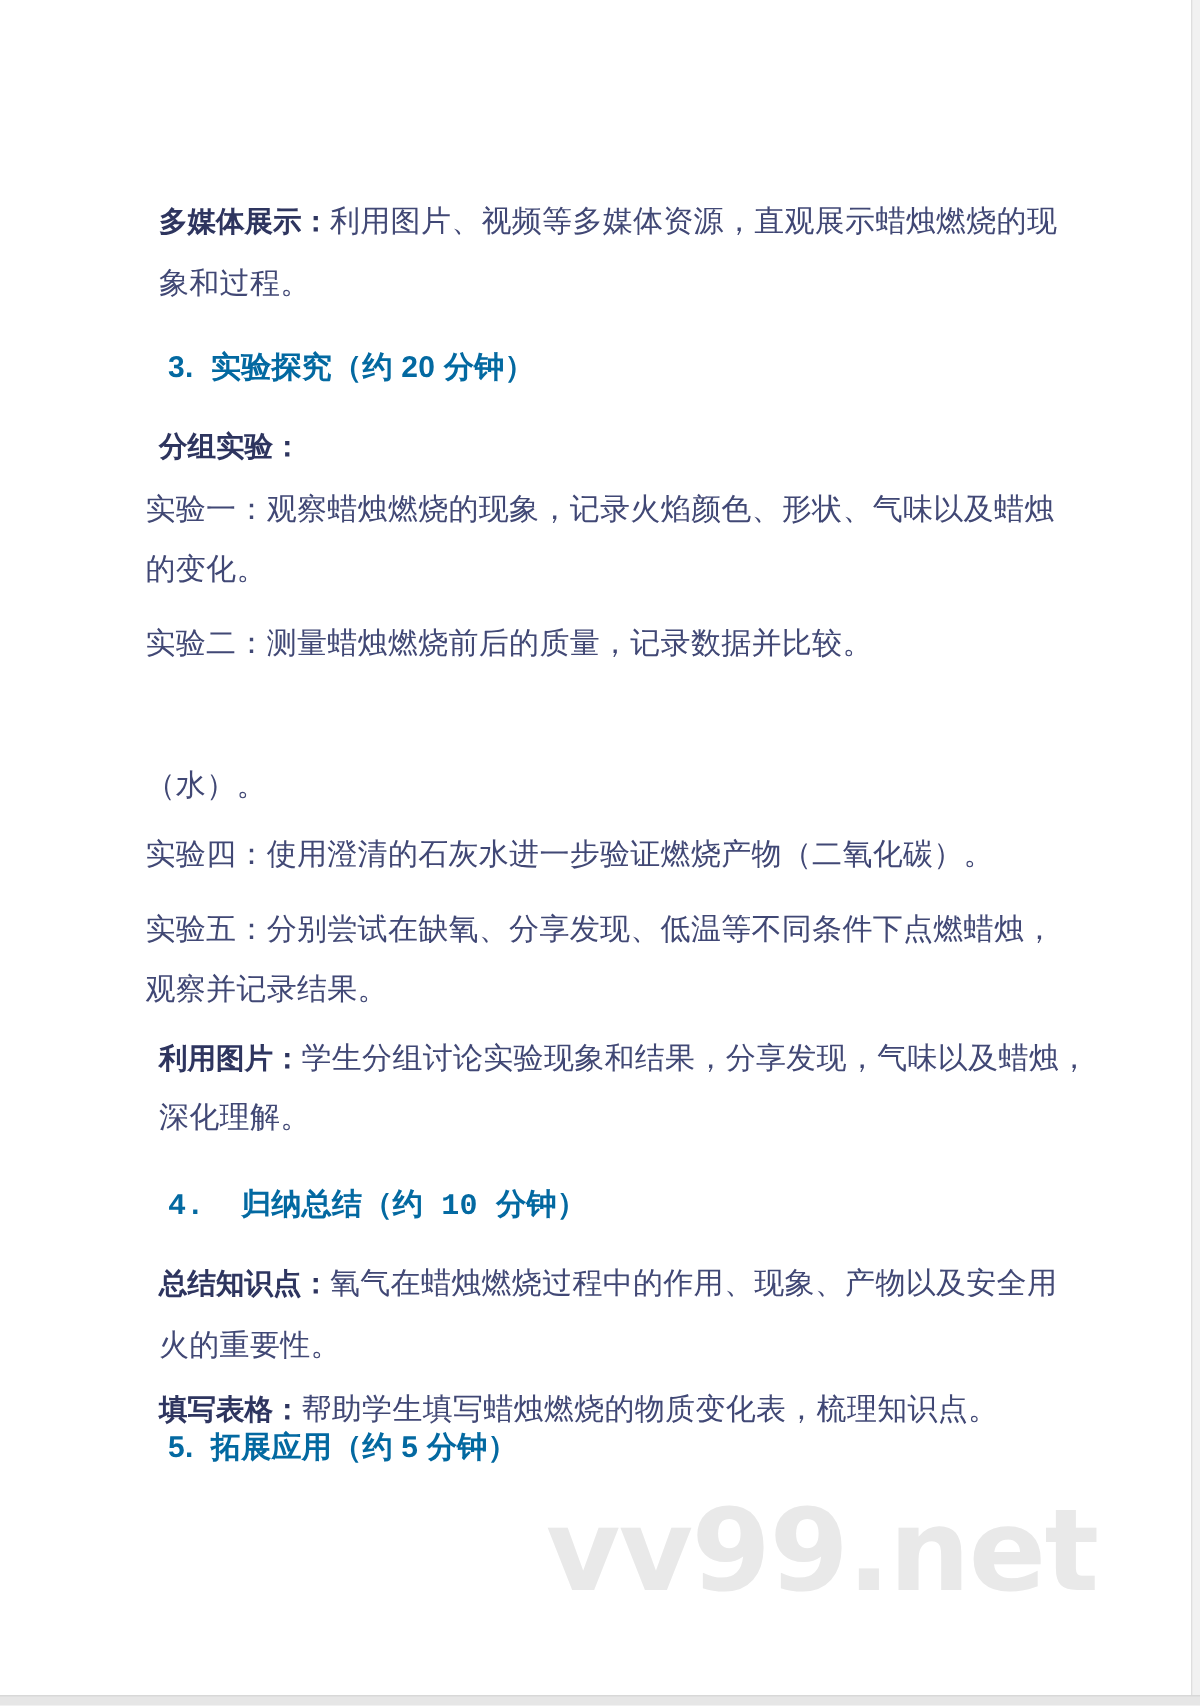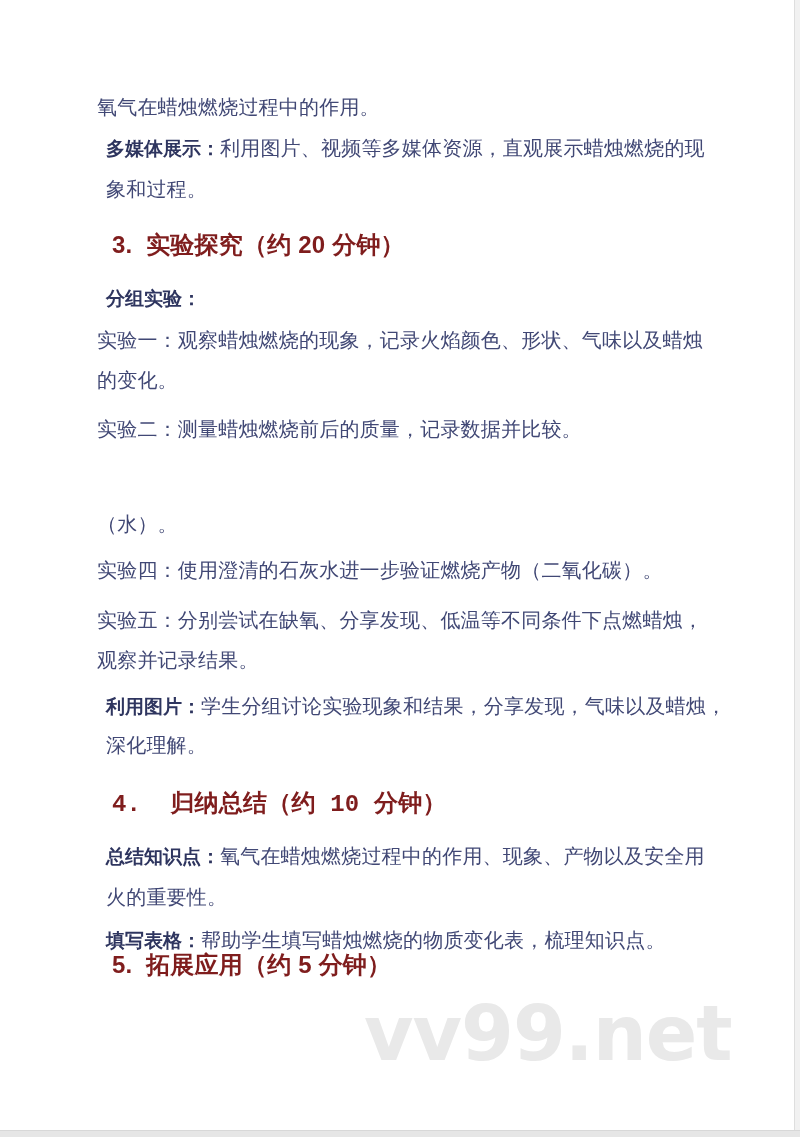--- a/index.html
+++ b/index.html
@@ -47,22 +47,22 @@
   .lbl {
     font-family: "Liberation Sans", "DejaVu Sans", sans-serif;
     font-weight: bold;
     font-size: 19px;
     color: #2e355f;
     letter-spacing: 0;
   }
   .heading {
     font-family: "Liberation Sans", "DejaVu Sans", sans-serif;
     font-weight: bold;
-    font-size: 24px;
-    color: #7f1d1d;
+    font-size: 20px;
+    color: #0369a1;
     letter-spacing: 0.2px;
   }
   .watermark {
     position: absolute;
     left: 364px;
     top: 996px;
     font-family: "DejaVu Sans", "Liberation Sans", sans-serif;
     font-weight: bold;
     font-size: 76px;
     line-height: 1;
@@ -71,21 +71,20 @@
     user-select: none;
   }
 </style>
 </head>
 <body>
 
 <div class="viewport">
 
   <div class="page">
 
-    <div class="ln" style="left:97px;  top:94px;">氧气在蜡烛燃烧过程中的作用。</div>
 
     <div class="ln" style="left:106px; top:135px;"><span class="lbl">多媒体展示：</span><span>利用图片、视频等多媒体资源，直观展示蜡烛燃烧的现</span></div>
 
     <div class="ln" style="left:106px; top:176px;">象和过程。</div>
 
     <div class="ln heading" style="left:112px; top:232px;">3.  实验探究（约 20 分钟）</div>
 
     <div class="ln" style="left:106px; top:285px;"><span class="lbl">分组实验：</span><span></span></div>
 
     <div class="ln" style="left:97px;  top:327px;">实验一：观察蜡烛燃烧的现象，记录火焰颜色、形状、气味以及蜡烛</div>

